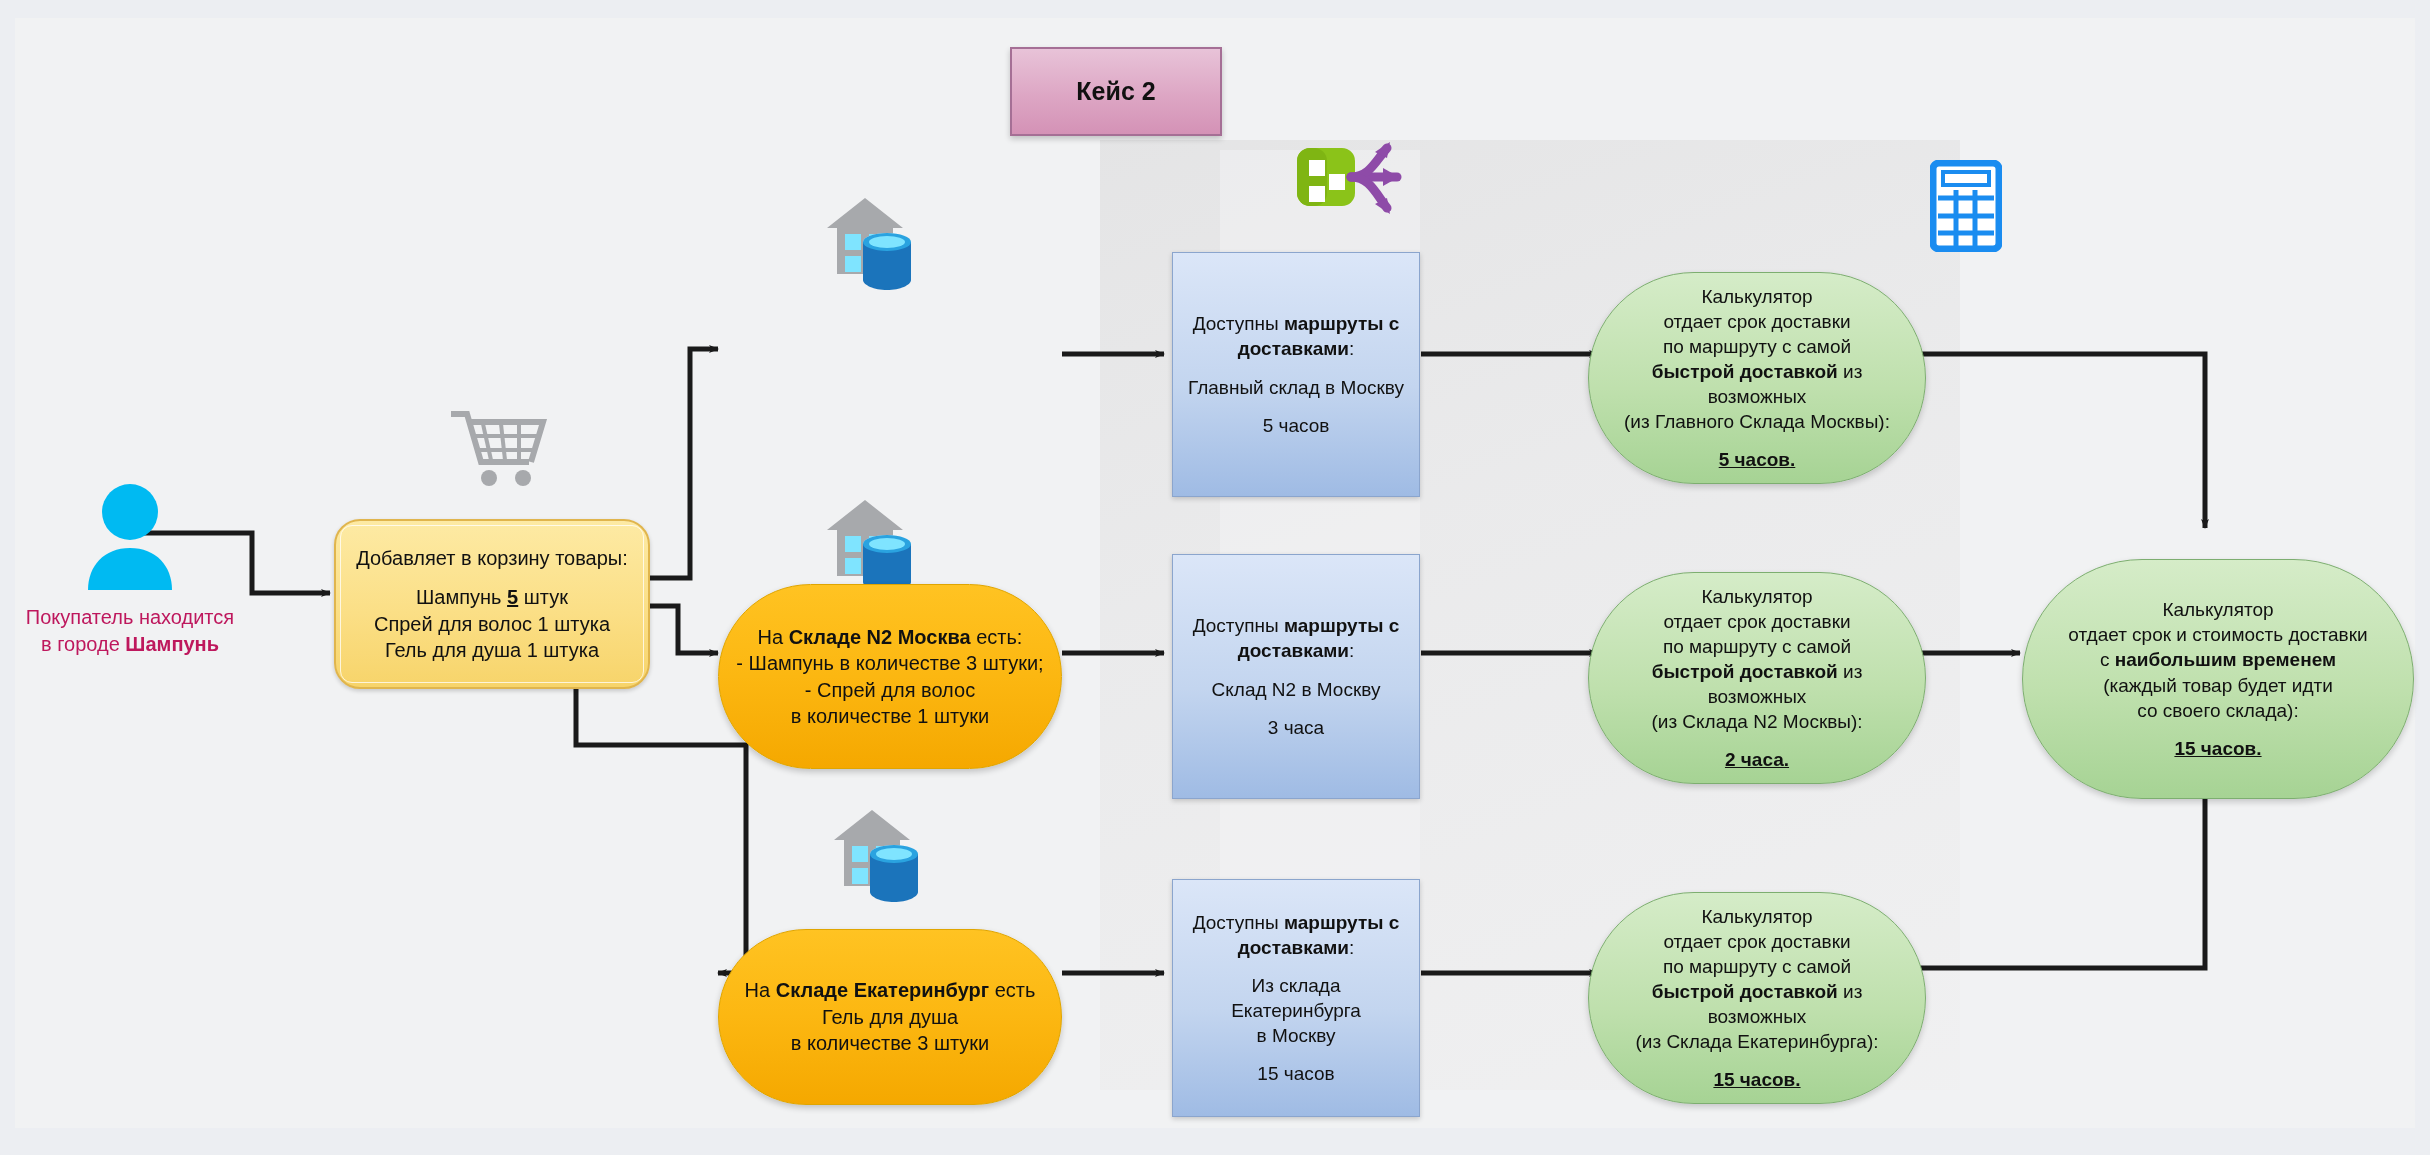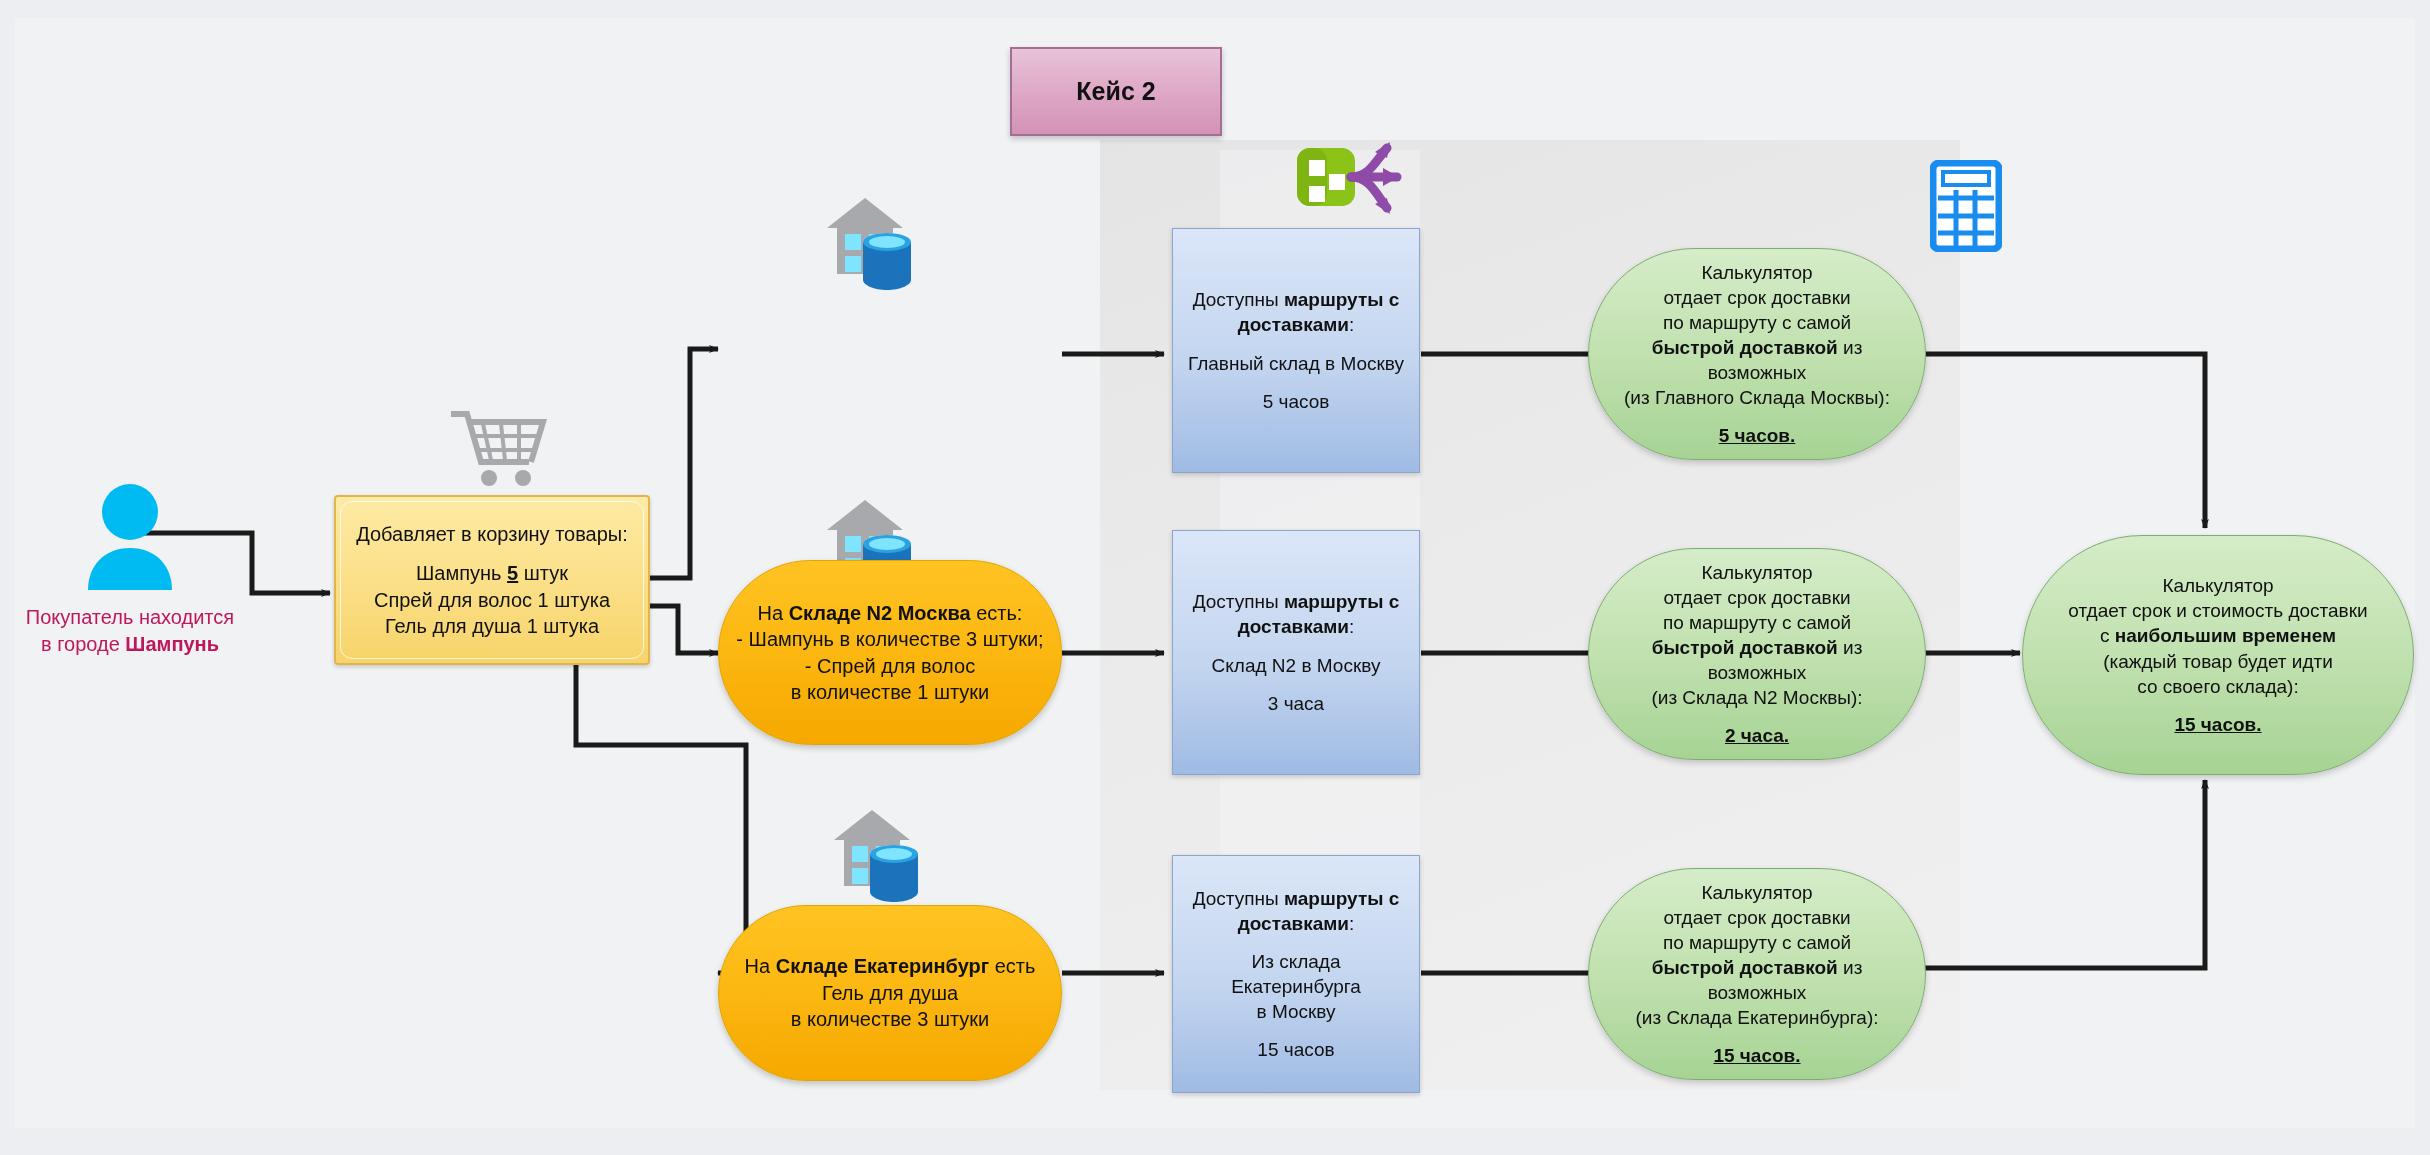--- a/index.html
+++ b/index.html
@@ -47,25 +47,26 @@
   
   .node {
     position: absolute;
     box-sizing: border-box;
     display: flex;
     align-items: center;
     justify-content: center;
     text-align: center;
     color: #111;
     line-height: 1.32;
+    margin-top: 24px;
   }
   .node .txt { width: 100%; padding: 0 12px; }
 
   .cart-box {
-    border-radius: 4px;
+    border-radius: 26px;
     border: 2px solid #e0b54d;
     background: linear-gradient(180deg, #fdeaa4 0%, #fbdf86 55%, #f7d46a 100%);
     box-shadow: 0 2px 4px rgba(0,0,0,.18);
     font-size: 20px;
     justify-content: flex-end;
   }
   .cart-box::before{
     content:"";
     position:absolute; left:4px; right:4px; top:4px; bottom:4px;
     border-radius:12px;

